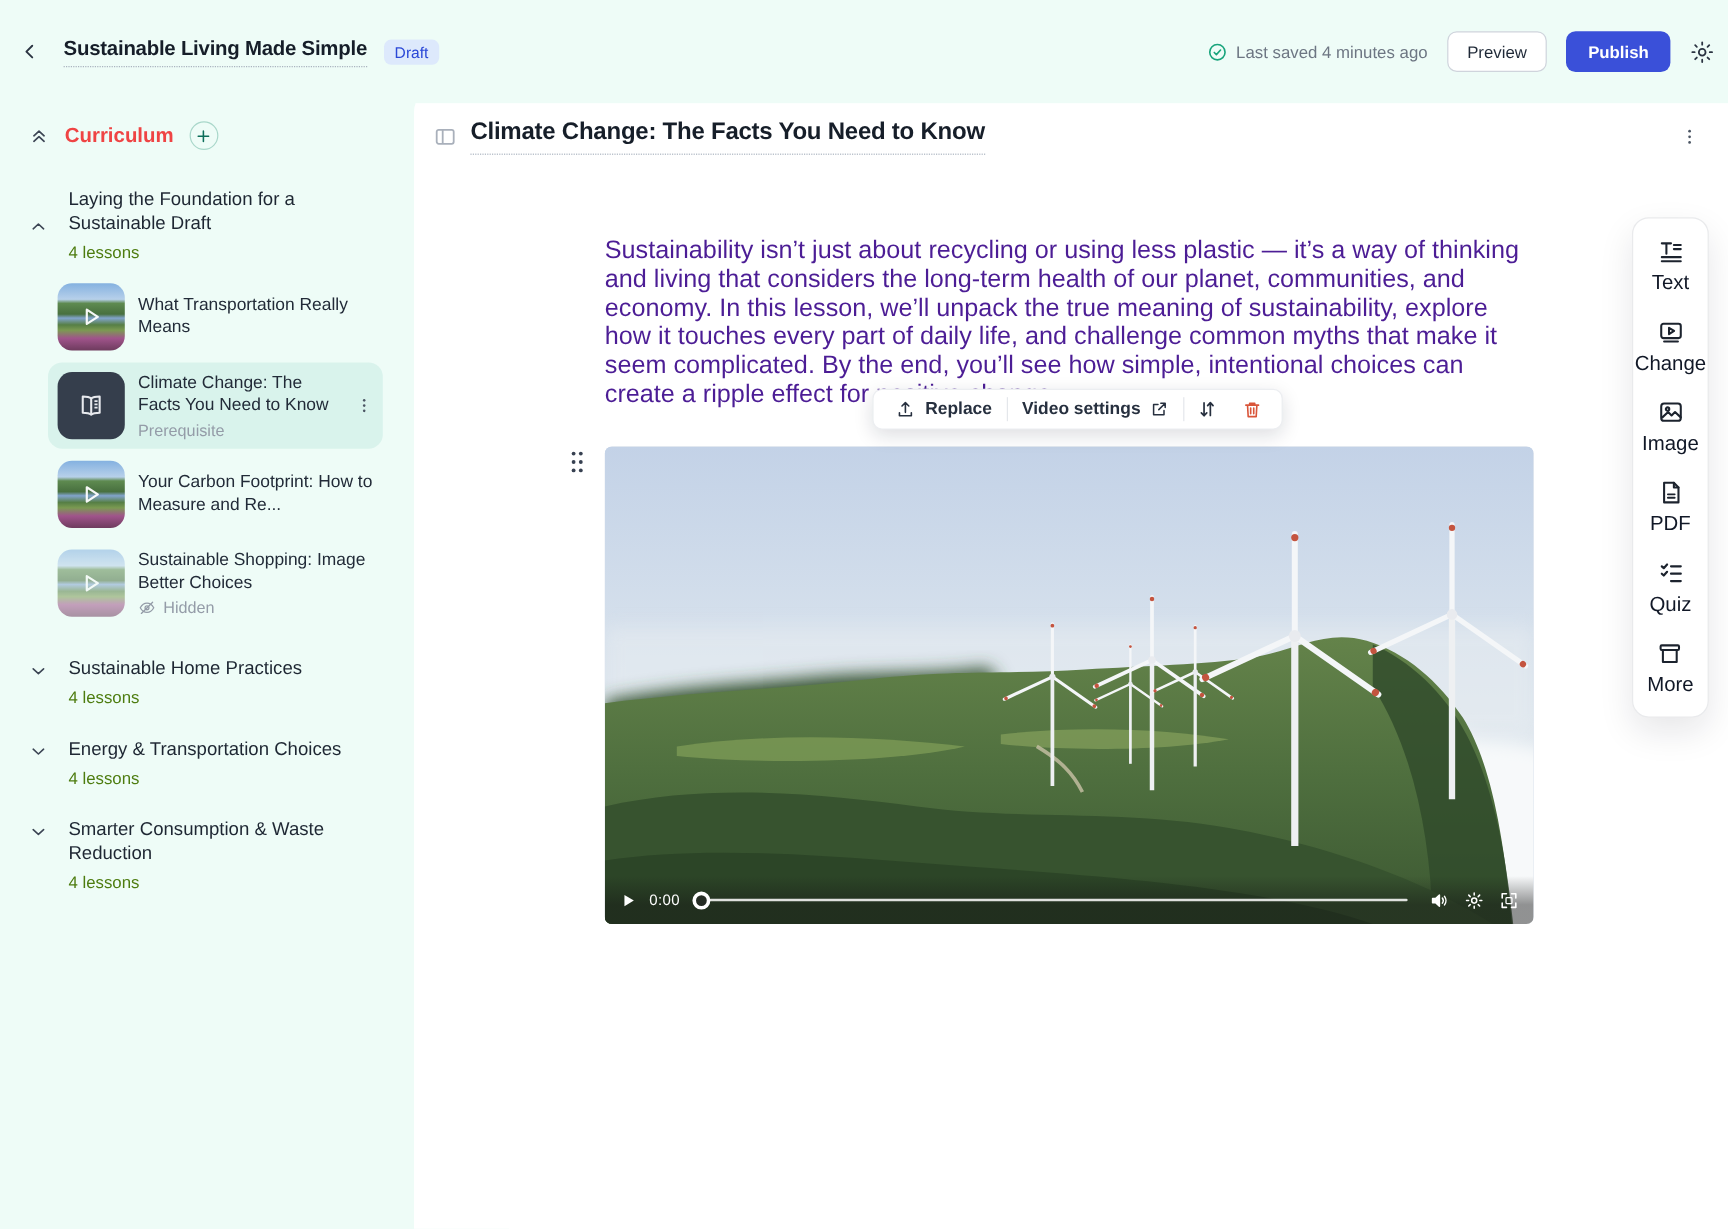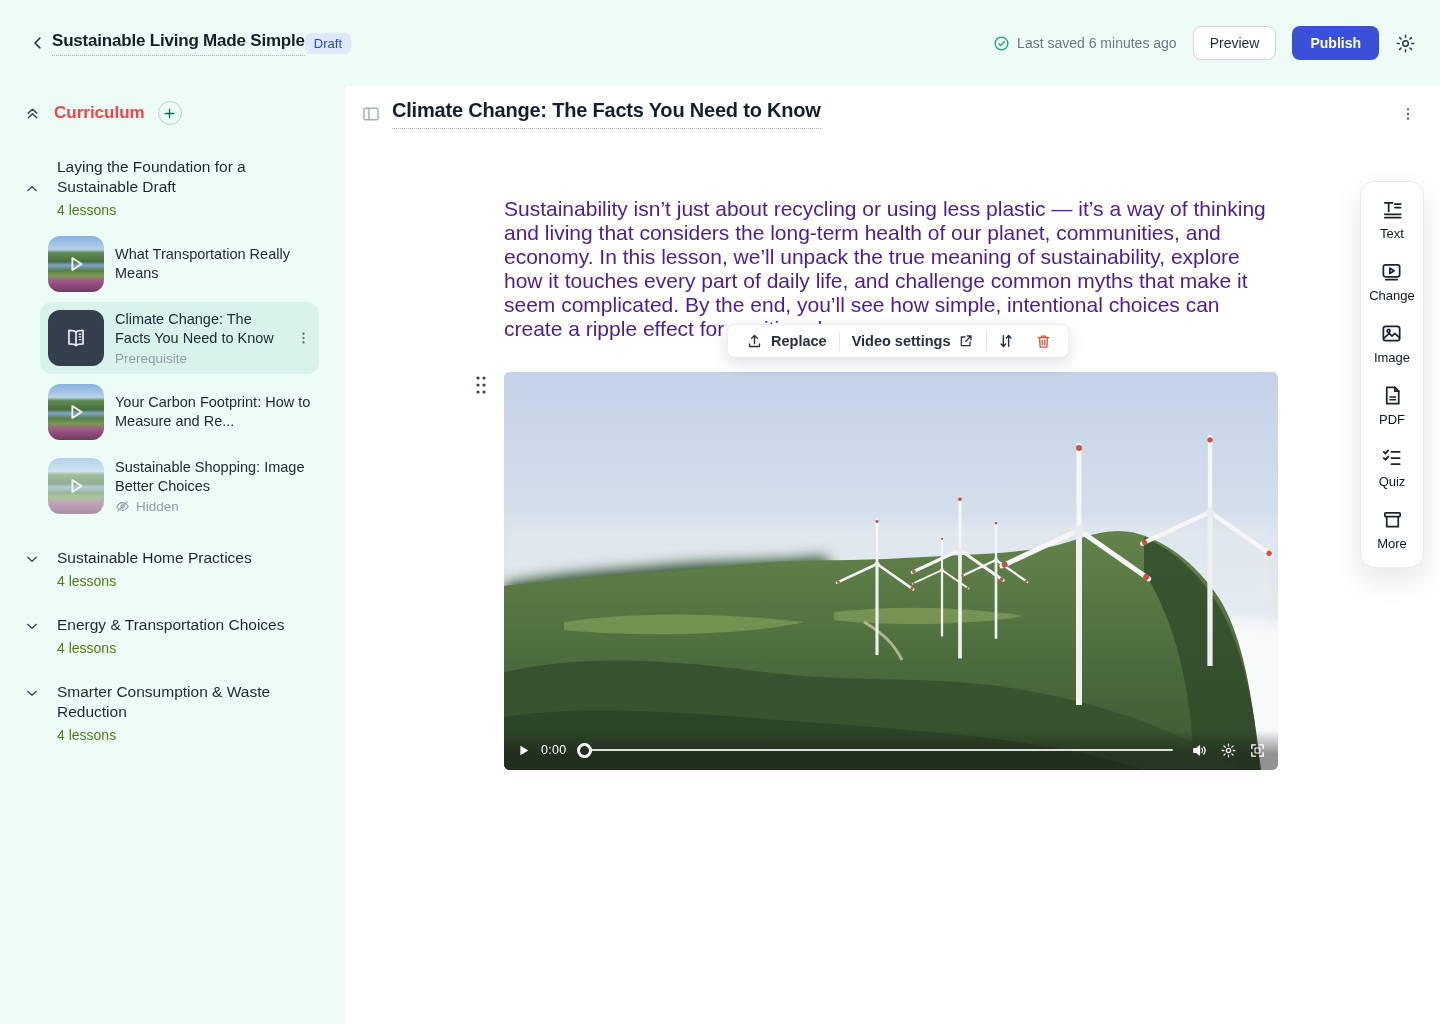--- a/index.html
+++ b/index.html
@@ -1,21 +1,21 @@
 <!DOCTYPE html>
 <html><head>
 <meta charset="utf-8">
 <style>
   * { margin:0; padding:0; box-sizing:border-box; }
   html,body { width:1440px; height:1024px; overflow:hidden;
     font-family:"Liberation Sans", sans-serif; background:#eefcf7; color:#1e2733; }
 
   
   .topbar { position:fixed; top:0; left:0; width:1440px; height:86px;
-    display:flex; align-items:center; padding:0 24px; background:#eefcf7; z-index:30; }
+    display:flex; align-items:center; padding:0 11px; gap:14px; background:#eefcf7; z-index:30; }
   .back-btn { width:28px; height:28px; display:flex; align-items:center; justify-content:center;
     color:#2b3442; cursor:pointer; flex:0 0 auto; }
   .course-title { font-size:17px; font-weight:700; letter-spacing:-.2px; color:#161e29;
     border-bottom:1.5px dotted #aab3bf; padding-bottom:4px; cursor:text; }
   .badge-draft { font-size:13px; font-weight:500; color:#2b48d7; background:#dde9fc;
     border-radius:6px; padding:4px 9px; line-height:1; }
   .topbar-right { margin-left:auto; display:flex; align-items:center; gap:16px; }
   .saved { display:flex; align-items:center; gap:7px; font-size:14px; color:#6d7683; }
   .btn { font-size:14px; border-radius:8px; padding:9px 16px; cursor:pointer; line-height:1; border:0; }
   .btn-preview { background:#ffffff; border:1px solid #cfd4dc; color:#1f2937; font-weight:500; }
@@ -87,21 +87,21 @@
   .vc-knob { position:absolute; left:0; width:15px; height:15px; border-radius:50%;
     border:3px solid #ffffff; background:rgba(40,40,40,.55); }
   .vc-right { display:flex; align-items:center; gap:12px; }
   .vc-ic { display:flex; cursor:pointer; color:#ffffff; }
 
   
   .palette { position:fixed; top:181px; right:16px; width:64px; background:#ffffff;
     border:1px solid #e9eaec; border-radius:14px; box-shadow:0 12px 28px rgba(16,24,40,.10);
     padding:16px 0; display:flex; flex-direction:column; gap:19px; align-items:center; z-index:25; }
   .pal-item { display:flex; flex-direction:column; align-items:center; gap:5px; cursor:pointer; color:#1c232e; }
-  .pal-item .pal-label { font-size:13px; color:#111827; }
+  .pal-item .pal-label { font-size:17px; color:#111827; }
 
   svg { display:block; }
 </style>
 </head>
 <body>
 
 <header class="topbar">
   <span class="back-btn">
     <svg width="18" height="18" viewBox="0 0 24 24" fill="none" stroke="currentColor" stroke-width="2.1" stroke-linecap="round" stroke-linejoin="round">
         <path d="M14.5 5.5 L8 12 L14.5 18.5"></path>
@@ -109,21 +109,21 @@
   </span>
   <span class="course-title">Sustainable Living Made Simple</span>
   <span class="badge-draft">Draft</span>
 
   <div class="topbar-right">
     <span class="saved">
       <svg width="17" height="17" viewBox="0 0 24 24" fill="none" stroke="#18a47c" stroke-width="1.9" stroke-linecap="round" stroke-linejoin="round">
           <circle cx="12" cy="12" r="9"></circle>
           <path d="M8.3 12.3 l2.5 2.5 4.9-5.3"></path>
         </svg>
-      <span>Last saved 6 minutes ago</span>
+      <span>Last saved 4 minutes ago</span>
     </span>
     <button class="btn btn-preview">Preview</button>
     <button class="btn btn-publish">Publish</button>
     <span class="gear-top">
       <svg width="21" height="21" viewBox="0 0 24 24" fill="none" stroke="currentColor" stroke-width="1.7" stroke-linecap="round" stroke-linejoin="round">
           <circle cx="12" cy="12" r="3.2"></circle>
           <path d="M12 2.6v2.2 M12 19.2v2.2 M2.6 12h2.2 M19.2 12h2.2 M5.3 5.3l1.6 1.6 M17.1 17.1l1.6 1.6 M18.7 5.3l-1.6 1.6 M6.9 17.1l-1.6 1.6"></path>
         </svg>
     </span>
   </div>

